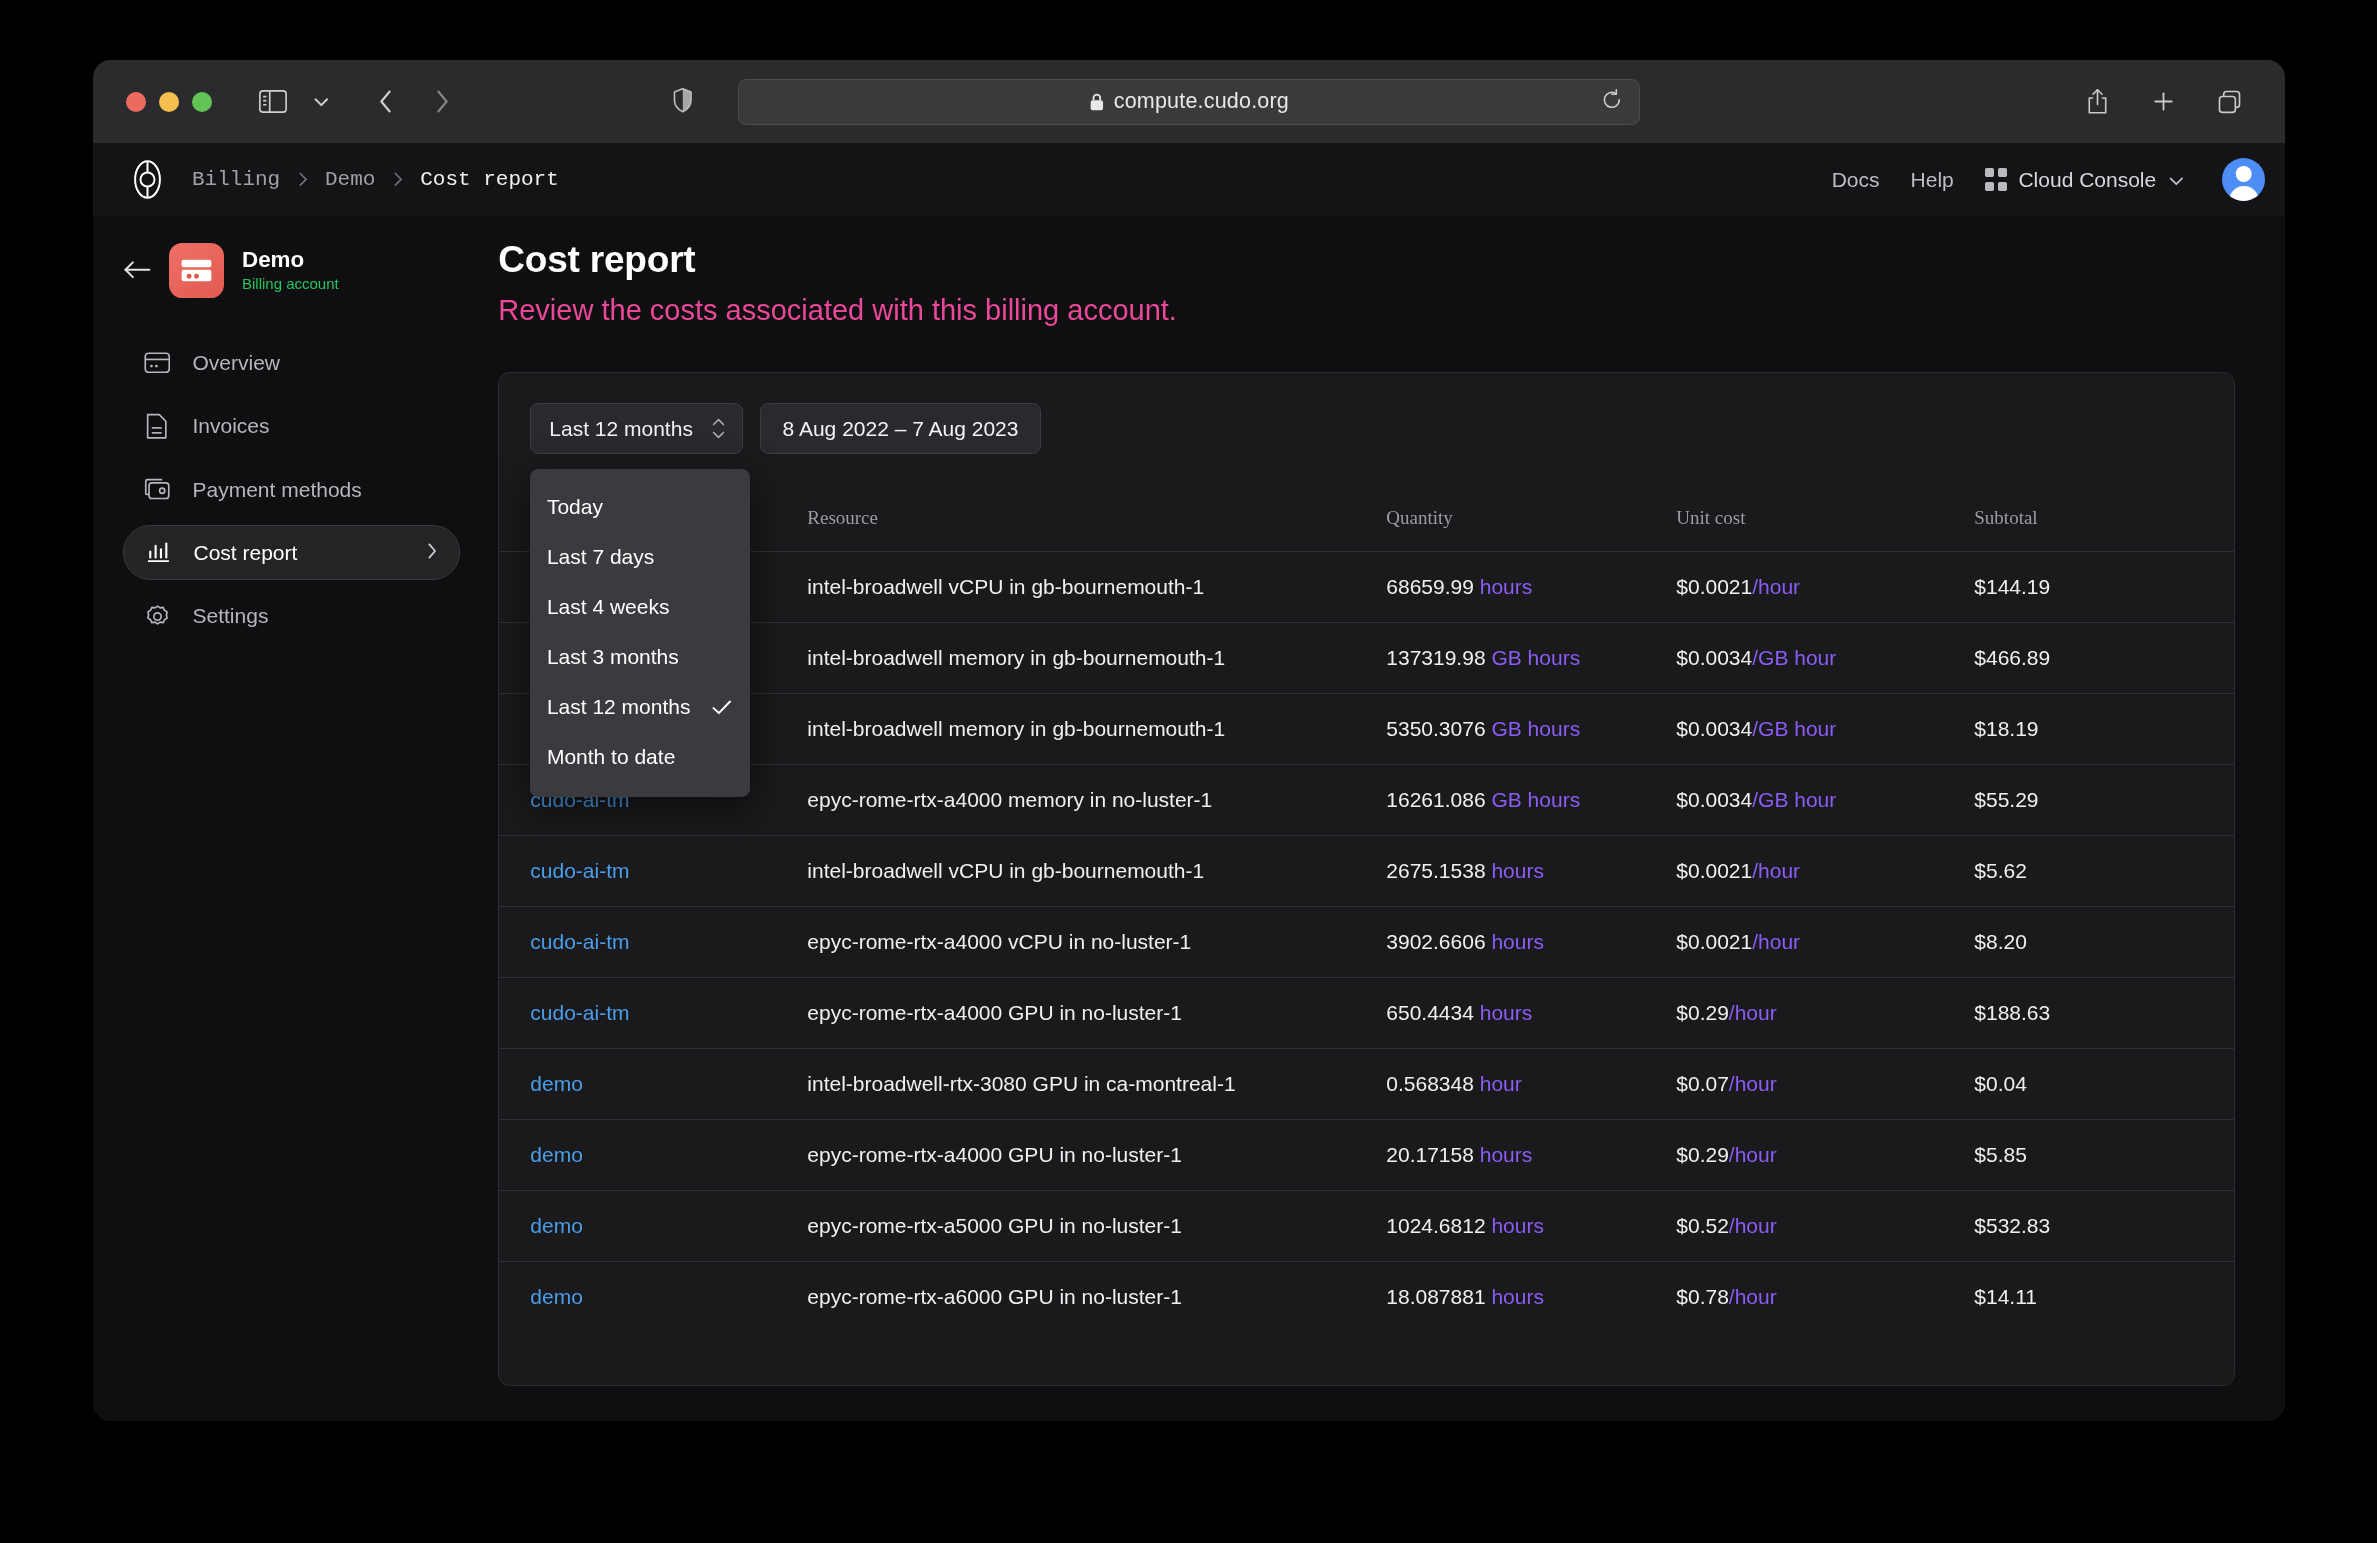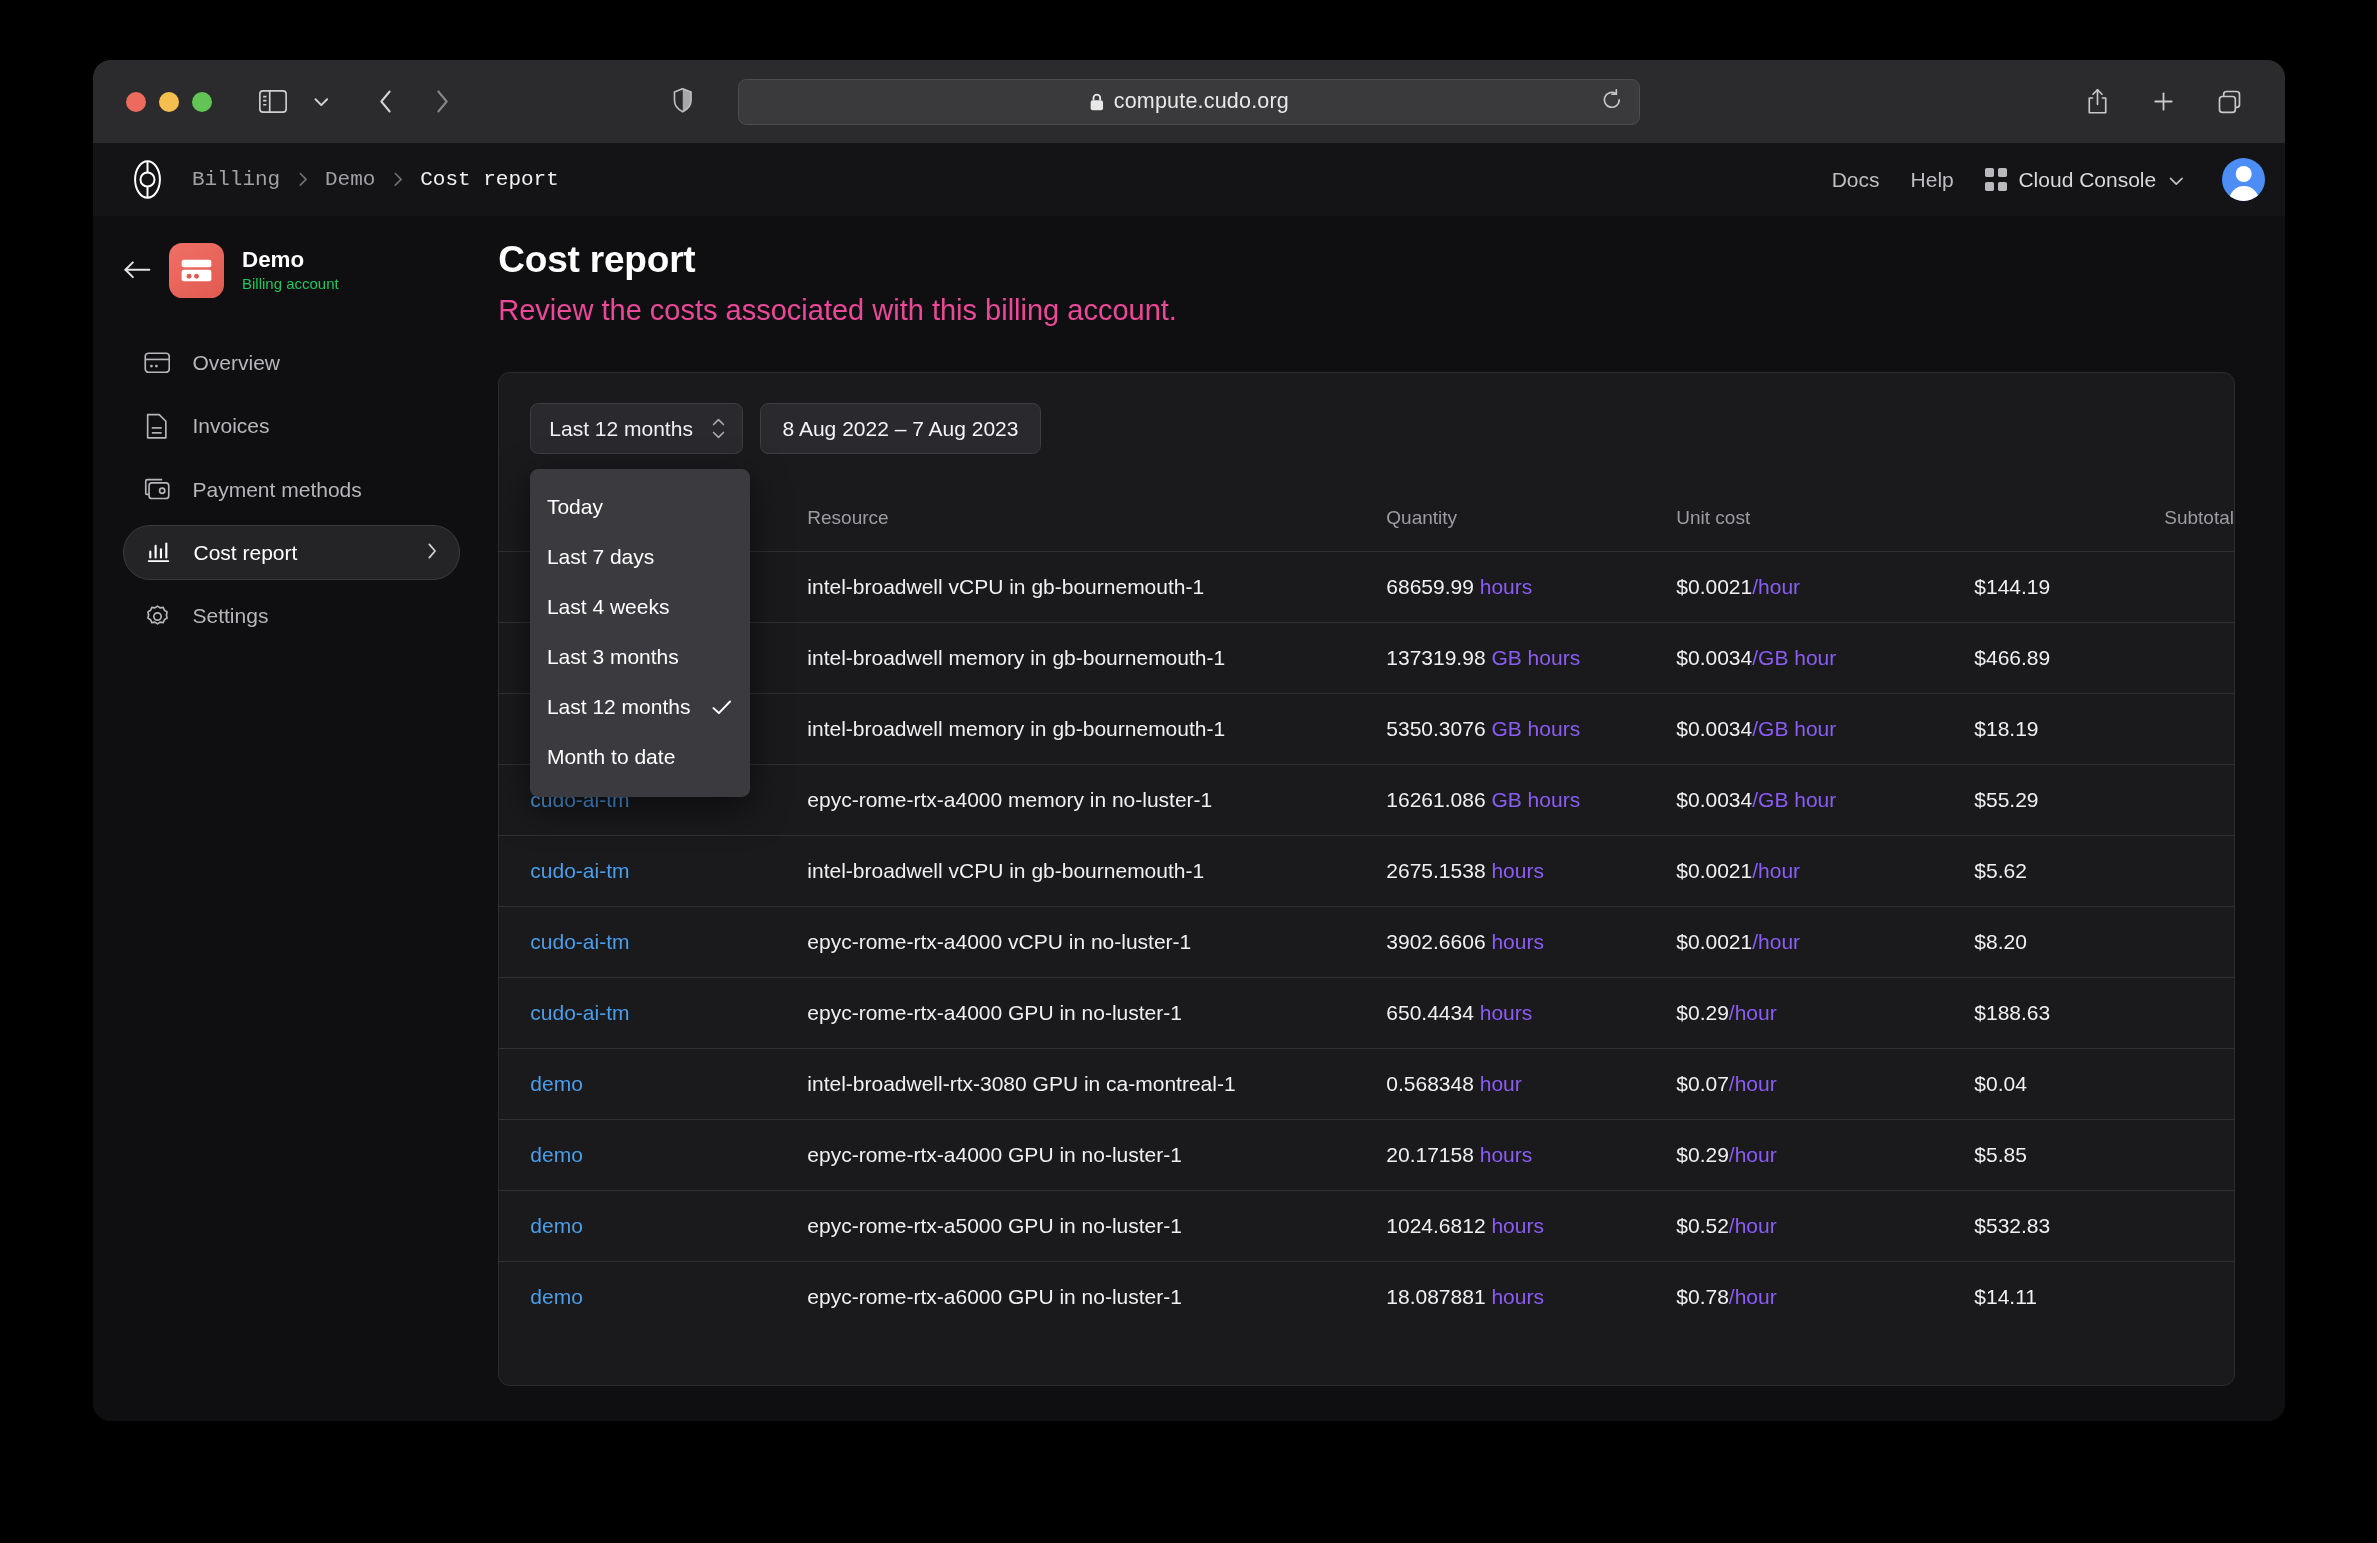--- a/index.html
+++ b/index.html
@@ -183,26 +183,27 @@
   }
 
   
   table { width: 100%; border-collapse: collapse; table-layout: fixed; }
   thead th {
     text-align: left;
     color: #9c9ca2;
     font-size: 19px;
     font-weight: normal;
     padding: 8.3px 0 21.5px 0;
+    font-family: Liberation Serif, serif;
   }
   th.c-project { width: 308px; padding-left: 31px; }
   th.c-resource { width: 579px; }
   th.c-quantity { width: 290px; }
   th.c-unit { width: 298px; }
-  th.c-subtotal { width: auto; text-align: right; }
+  th.c-subtotal { width: auto; }
   tbody td {
     font-size: 21px;
     color: #f0f0f2;
     padding: 23px 0;
     border-top: 0.8px solid #303034;
     vertical-align: middle;
   }
   tbody td.project { padding-left: 31px; }
   tbody tr td.project a { color: #4a9eea; text-decoration: none; }
   .unit-gray, .qty-gray { color: #8b5cf6; }

